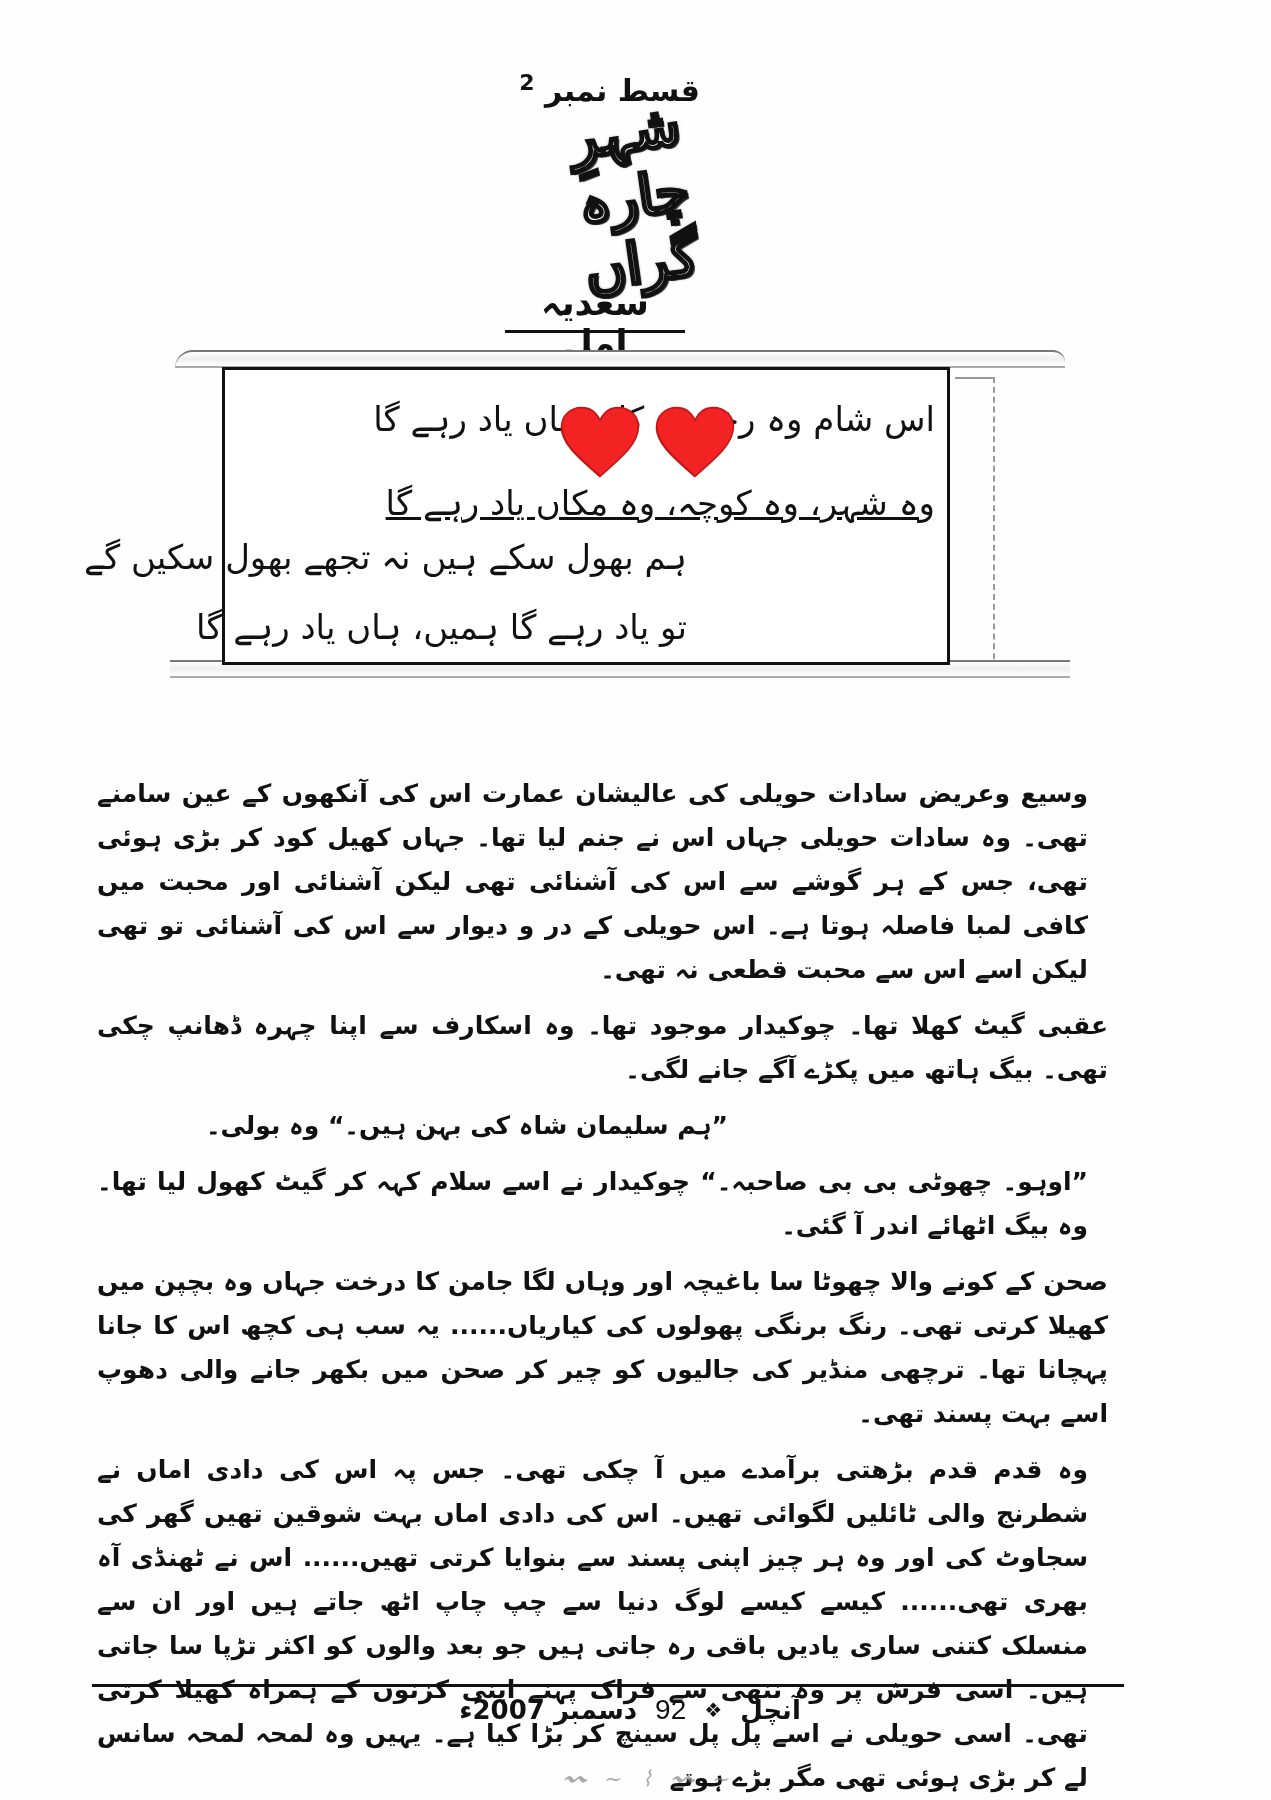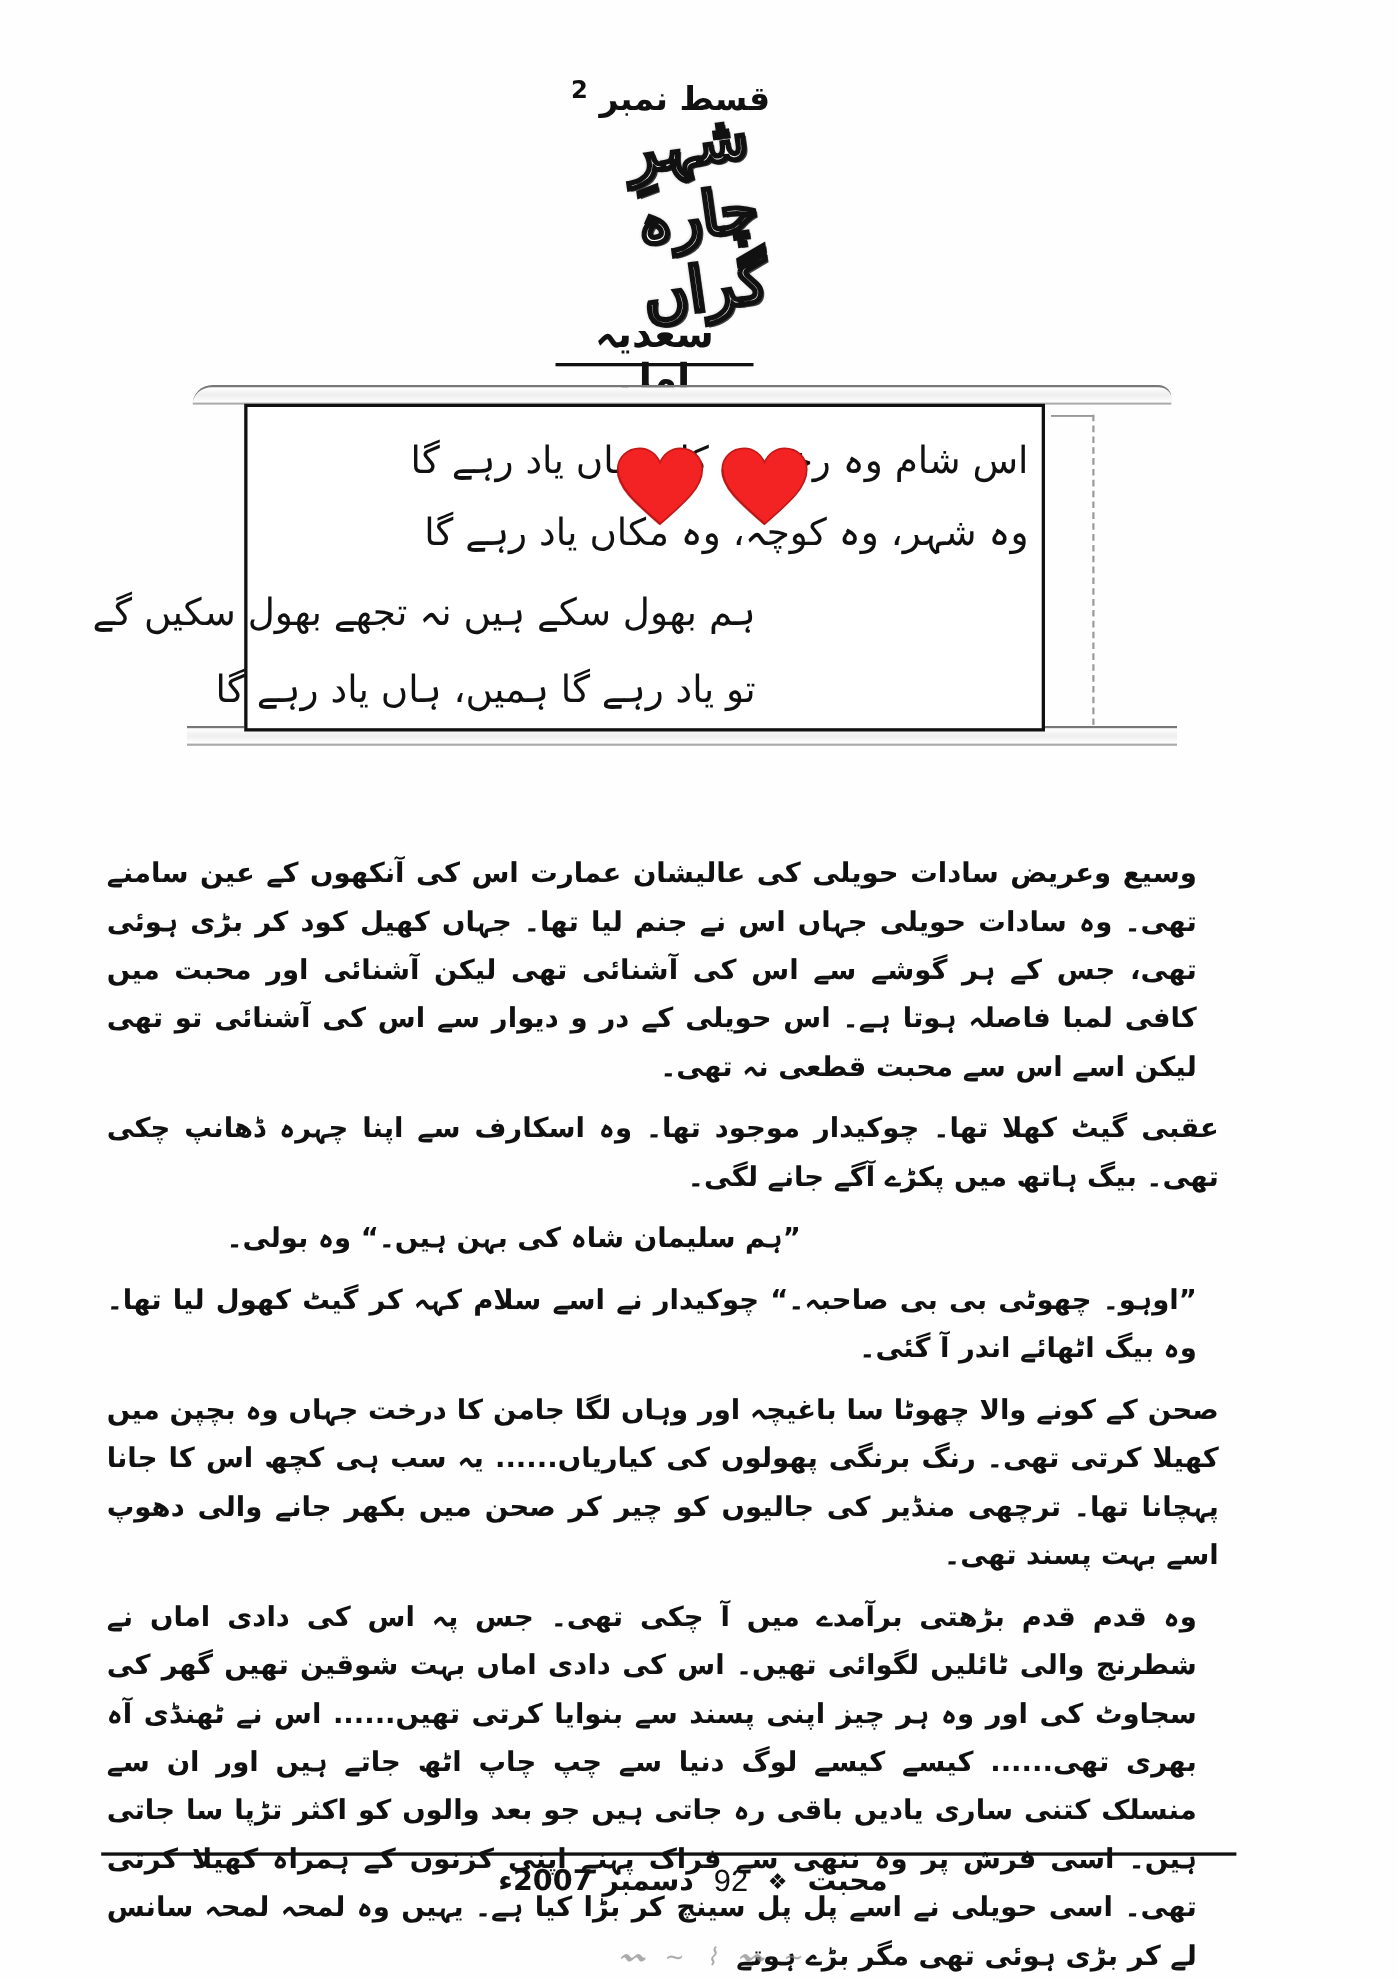--- a/index.html
+++ b/index.html
@@ -108,21 +108,21 @@
     .poem-line {
       position: absolute;
       direction: rtl;
       font-family: "DejaVu Sans", sans-serif;
       font-size: 34px;
       line-height: 1;
       color: #111;
       white-space: nowrap;
     }
     .poem-line.l1 { right: 12px; top: 32px; }
-    .poem-line.l2 { right: 12px; top: 97px; }
+    .poem-line.l2 { right: 12px; top: 116px; text-decoration: underline; }
     .poem-line.l3 { right: 260px; top: 170px; }
     .poem-line.l4 { right: 260px; top: 240px; }
 
     
     .body-text {
       position: absolute;
       left: 85px;
       top: 760px;
       width: 1035px;
       direction: rtl;
@@ -241,21 +241,21 @@
     <p class="indent">وسیع وعریض سادات حویلی کی عالیشان عمارت اس کی آنکھوں کے عین سامنے تھی۔ وہ سادات حویلی جہاں اس نے جنم لیا تھا۔ جہاں کھیل کود کر بڑی ہوئی تھی، جس کے ہر گوشے سے اس کی آشنائی تھی لیکن آشنائی اور محبت میں کافی لمبا فاصلہ ہوتا ہے۔ اس حویلی کے در و دیوار سے اس کی آشنائی تو تھی لیکن اسے اس سے محبت قطعی نہ تھی۔</p>
     <p class="plain">عقبی گیٹ کھلا تھا۔ چوکیدار موجود تھا۔ وہ اسکارف سے اپنا چہرہ ڈھانپ چکی تھی۔ بیگ ہاتھ میں پکڑے آگے جانے لگی۔</p>
     <p class="dialog">”ہم سلیمان شاہ کی بہن ہیں۔“ وہ بولی۔</p>
     <p class="indent">”اوہو۔ چھوٹی بی بی صاحبہ۔“ چوکیدار نے اسے سلام کہہ کر گیٹ کھول لیا تھا۔ وہ بیگ اٹھائے اندر آ گئی۔</p>
     <p class="plain">صحن کے کونے والا چھوٹا سا باغیچہ اور وہاں لگا جامن کا درخت جہاں وہ بچپن میں کھیلا کرتی تھی۔ رنگ برنگی پھولوں کی کیاریاں...... یہ سب ہی کچھ اس کا جانا پہچانا تھا۔ ترچھی منڈیر کی جالیوں کو چیر کر صحن میں بکھر جانے والی دھوپ اسے بہت پسند تھی۔</p>
     <p class="indent">وہ قدم قدم بڑھتی برآمدے میں آ چکی تھی۔ جس پہ اس کی دادی اماں نے شطرنج والی ٹائلیں لگوائی تھیں۔ اس کی دادی اماں بہت شوقین تھیں گھر کی سجاوٹ کی اور وہ ہر چیز اپنی پسند سے بنوایا کرتی تھیں...... اس نے ٹھنڈی آہ بھری تھی...... کیسے کیسے لوگ دنیا سے چپ چاپ اٹھ جاتے ہیں اور ان سے منسلک کتنی ساری یادیں باقی رہ جاتی ہیں جو بعد والوں کو اکثر تڑپا سا جاتی ہیں۔ اسی فرش پر وہ ننھی سے فراک پہنے اپنی کزنوں کے ہمراہ کھیلا کرتی تھی۔ اسی حویلی نے اسے پل پل سینچ کر بڑا کیا ہے۔ یہیں وہ لمحہ لمحہ سانس لے کر بڑی ہوئی تھی مگر بڑے ہوتے</p>
   </div>
 
   <div class="footer-rule"></div>
   <div class="footer">
-    <span>محبت</span>
+    <span>آنچل</span>
     <span class="star">❖</span>
     <span class="page-num">92</span>
     <span>دسمبر 2007ء</span>
   </div>
 
   <div class="signature">〰 ~ ⌇ 〰 ~</div>
 
 
   <div class="heart" style="left:560px; top:406px;">
     <svg viewBox="0 0 100 90">

